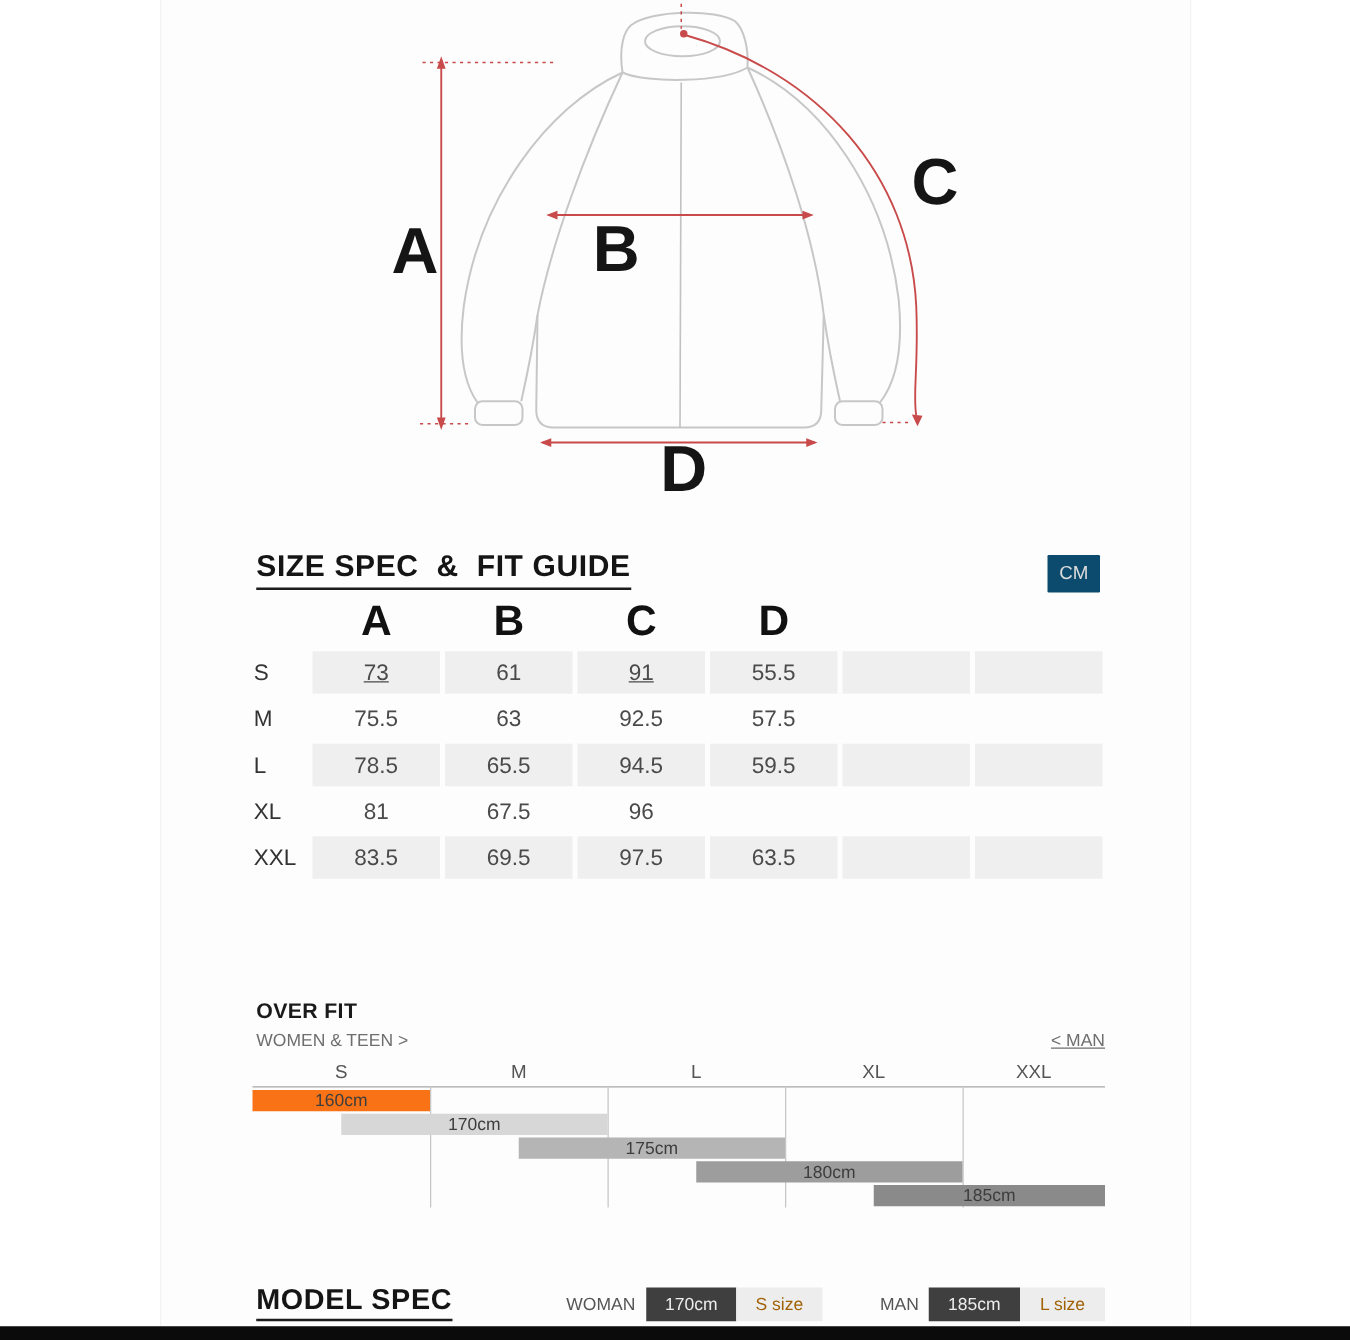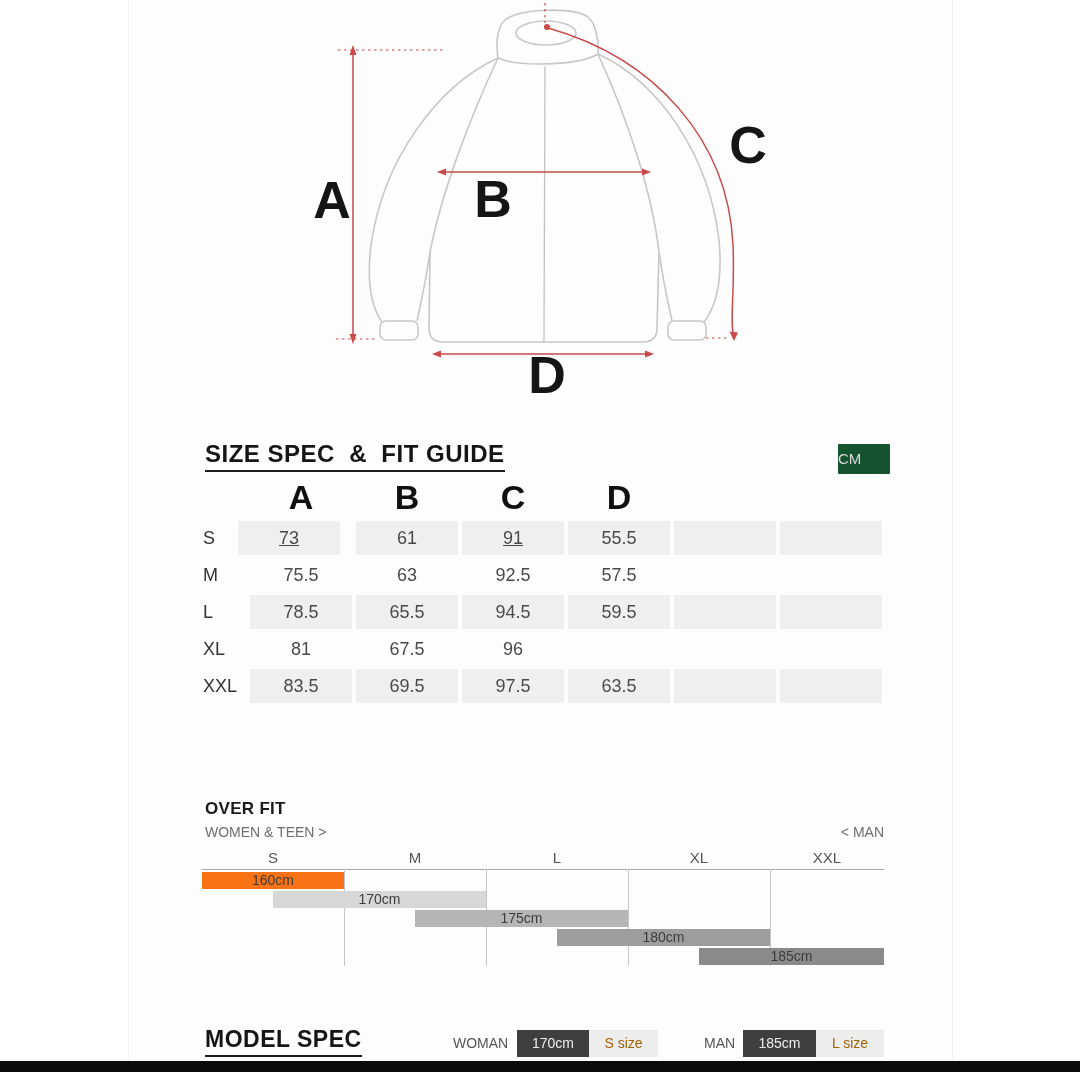--- a/index.html
+++ b/index.html
@@ -4,22 +4,22 @@
 <style>
   html,body{margin:0;padding:0;background:#ffffff;}
   body{width:1080px;height:1072px;position:relative;overflow:hidden;
        font-family:"Liberation Sans",sans-serif;color:#222;}
   .abs{position:absolute;}
   .content-strip{left:128px;top:0;width:823px;height:1061px;background:#fdfdfd;
        border-left:1px solid #f3f3f3;border-right:1px solid #f3f3f3;}
   
   .sec-title{font-size:24px;font-weight:bold;color:#151515;letter-spacing:.5px;
        border-bottom:2px solid #1c1c1c;padding-bottom:2px;white-space:pre;display:inline-block;}
-  .cm-badge{width:52px;height:30px;background:#14532d;color:#dcdcdc;font-size:15px;
-       text-align:left;line-height:30px;border-radius:1px;cursor:pointer;}
+  .cm-badge{width:42px;height:30px;background:#0c4a6e;color:#dcdcdc;font-size:15px;
+       text-align:center;line-height:30px;border-radius:1px;cursor:pointer;}
   .col-head{width:102px;text-align:center;font-size:34px;font-weight:bold;color:#111;}
   .t-row{left:0;width:1080px;height:34px;}
   .t-size{left:203px;width:44px;line-height:34px;font-size:18px;color:#333;}
   .t-cell{width:102px;height:34px;line-height:34px;text-align:center;
        font-size:18px;color:#4a4a4a;}
   .striped .t-cell{background:#efefef;}
   
   .of-title{font-size:17px;font-weight:bold;color:#1a1a1a;letter-spacing:.3px;}
   .of-sub{font-size:14px;color:#6e6e6e;}
   .chart{left:202px;top:848px;width:682px;height:122px;}
@@ -91,21 +91,21 @@
 
 <div class="abs" style="left:0;top:478px;width:1080px;height:36px;">
   <div class="abs col-head" style="left:250px;">A</div>
   <div class="abs col-head" style="left:356px;">B</div>
   <div class="abs col-head" style="left:462px;">C</div>
   <div class="abs col-head" style="left:568px;">D</div>
 </div>
 
 <div class="abs t-row striped" style="top:521px;">
   <div class="abs t-size">S</div>
-  <div class="abs t-cell" style="left:238px;text-decoration:underline;">73</div>
+  <div class="abs t-cell" style="left:250px;text-decoration:underline;">73</div>
   <div class="abs t-cell" style="left:356px;">61</div>
   <div class="abs t-cell" style="left:462px;text-decoration:underline;">91</div>
   <div class="abs t-cell" style="left:568px;">55.5</div>
   <div class="abs t-cell" style="left:674px;"></div>
   <div class="abs t-cell" style="left:780px;"></div>
 </div>
 <div class="abs t-row" style="top:558px;">
   <div class="abs t-size">M</div>
   <div class="abs t-cell" style="left:250px;">75.5</div>
   <div class="abs t-cell" style="left:356px;">63</div>
@@ -133,21 +133,21 @@
   <div class="abs t-cell" style="left:250px;">83.5</div>
   <div class="abs t-cell" style="left:356px;">69.5</div>
   <div class="abs t-cell" style="left:462px;">97.5</div>
   <div class="abs t-cell" style="left:568px;">63.5</div>
   <div class="abs t-cell" style="left:674px;"></div>
   <div class="abs t-cell" style="left:780px;"></div>
 </div>
 
 <div class="abs of-title" style="left:205px;top:799px;">OVER FIT</div>
 <div class="abs of-sub" style="left:205px;top:824px;">WOMEN &amp; TEEN &gt;</div>
-<div class="abs of-sub" style="right:196px;top:824px;">&lt; MAN</div>
+<div class="abs of-sub" style="right:196px;top:824px;text-decoration:underline;">&lt; MAN</div>
 
 <div class="abs chart">
   <div class="abs c-lab" style="left:0;width:142px;">S</div>
   <div class="abs c-lab" style="left:142px;width:142px;">M</div>
   <div class="abs c-lab" style="left:284px;width:142px;">L</div>
   <div class="abs c-lab" style="left:426px;width:142px;">XL</div>
   <div class="abs c-lab" style="left:568px;width:114px;">XXL</div>
   <div class="abs c-axis"></div>
   <div class="abs c-grid" style="left:142px;"></div>
   <div class="abs c-grid" style="left:284px;"></div>

